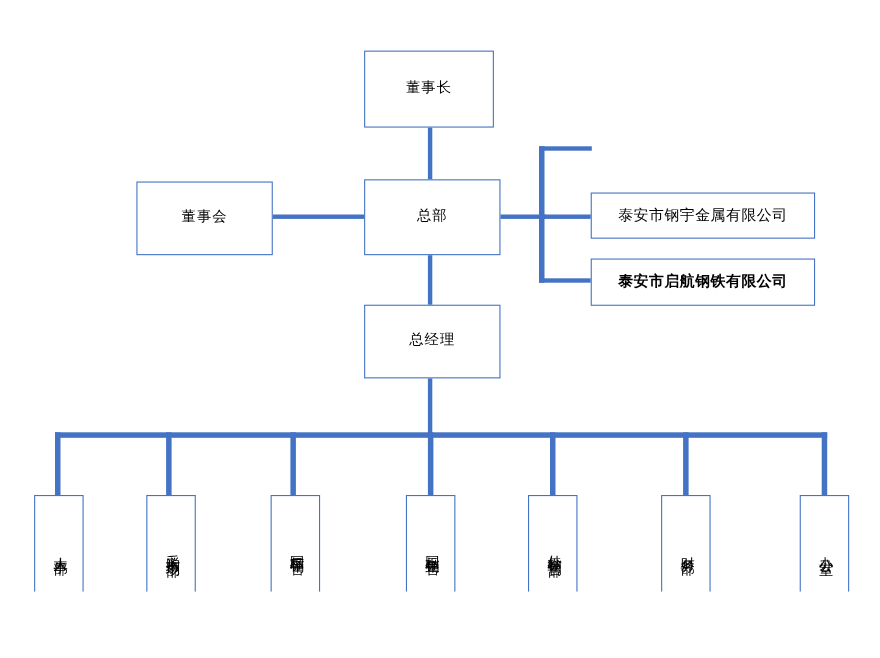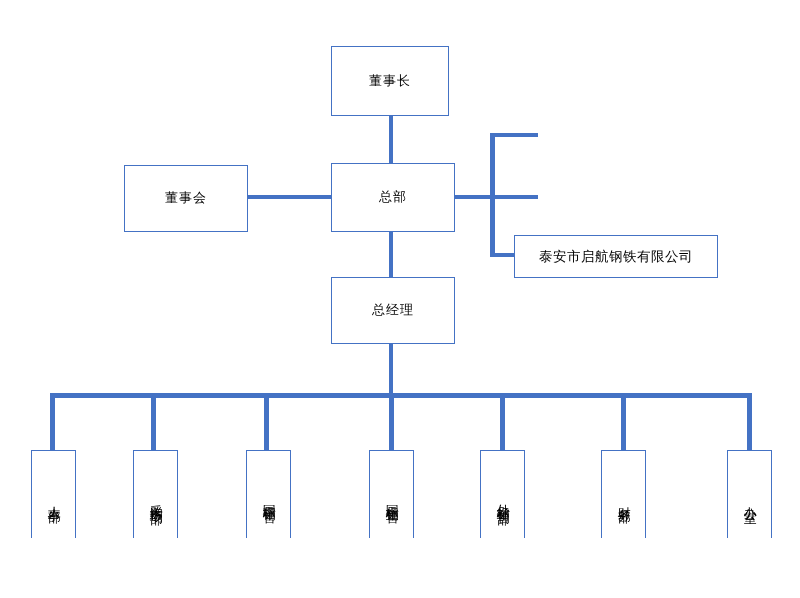--- a/index.html
+++ b/index.html
@@ -89,21 +89,24 @@
   </div>
 
   <div class="node" style="left:124px; top:165px; width:124px; height:67px;">
     <span class="label">董事会</span>
   </div>
 
   <div class="node" style="left:331px; top:277px; width:124px; height:67px;">
     <span class="label">总经理</span>
   </div>
 
-  <div class="node company" style="left:514px; top:235px; width:204px; height:43px;">
+  <div class="node company" style="left:537px; top:175px; width:204px; height:42px;">
+    <span class="label">泰安市钢宇金属有限公司</span>
+  </div>
+  <div class="node company" style="left:537px; top:235px; width:204px; height:43px;font-weight:bold;">
     <span class="label">泰安市启航钢铁有限公司</span>
   </div>
 
   <div class="node vertical" style="left:31px; top:450px; width:45px; height:98px;">
     <span class="label">人事部</span>
   </div>
   <div class="node vertical" style="left:133px; top:450px; width:45px; height:98px;">
     <span class="label">采购市场部</span>
   </div>
   <div class="node vertical" style="left:246px; top:450px; width:45px; height:98px;">

